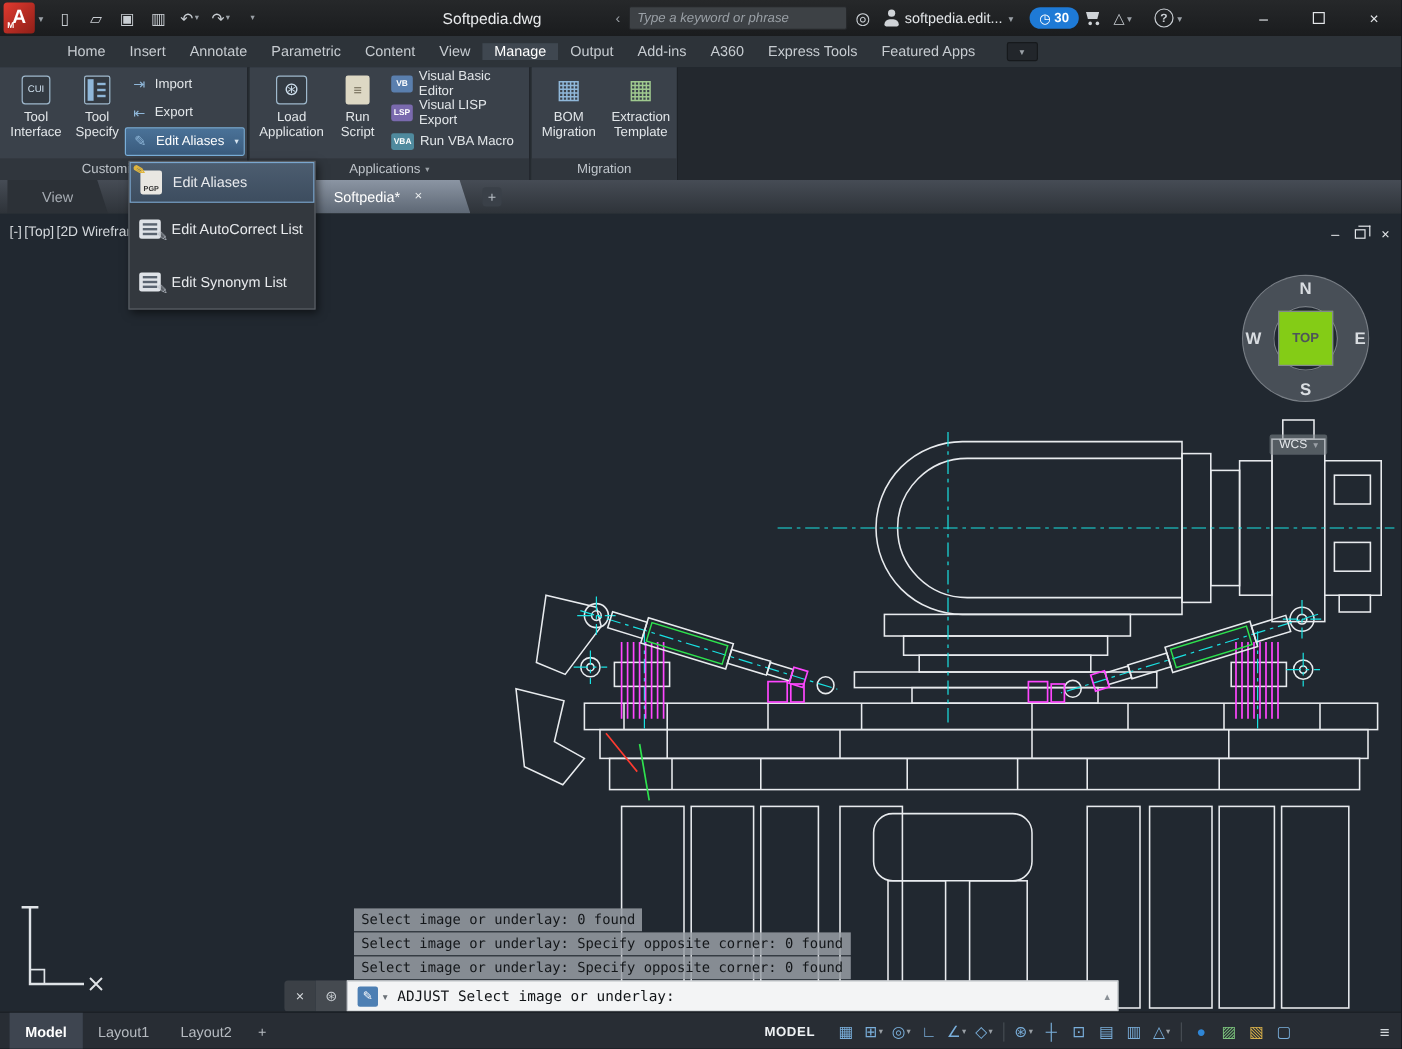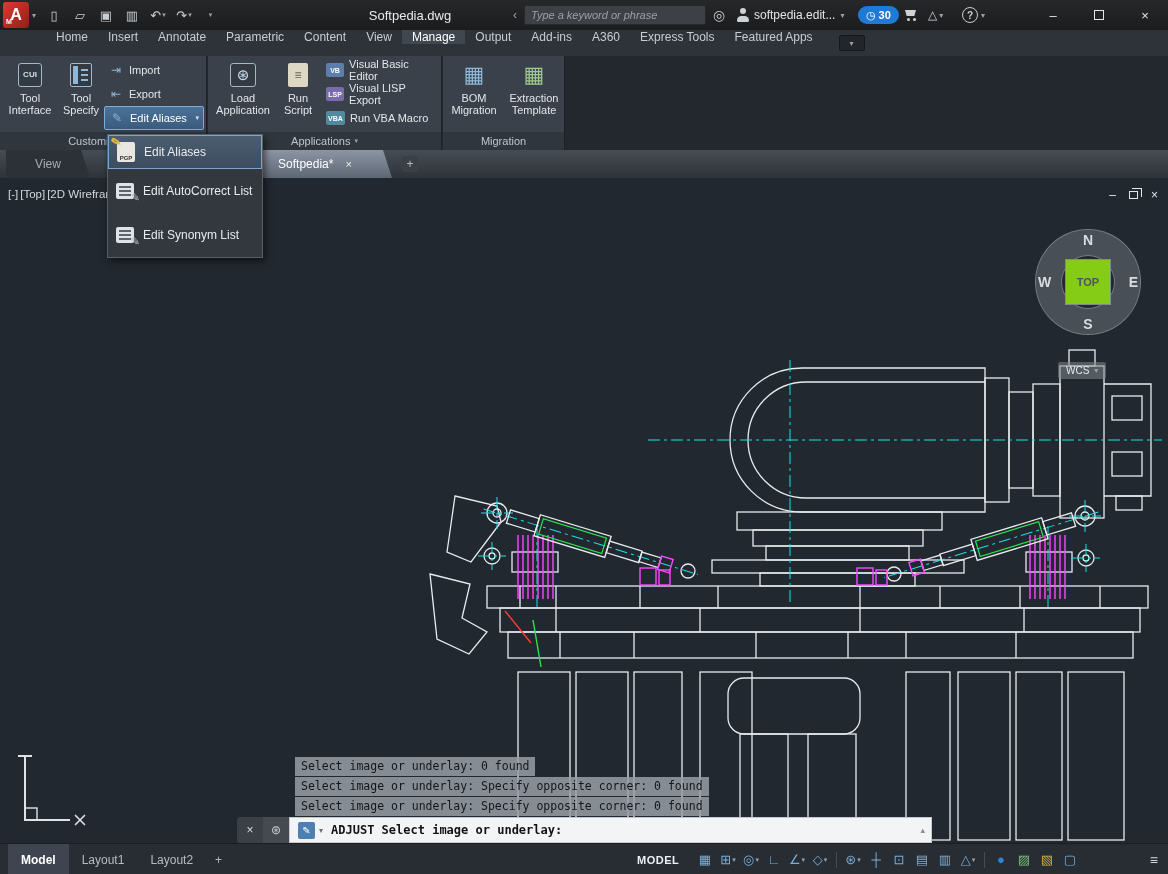--- a/index.html
+++ b/index.html
@@ -31,38 +31,38 @@
 .cart::before{content:"";position:absolute;top:1px;left:1px;width:11px;height:6px;background:#cfd3d7;clip-path:polygon(0 0,100% 0,85% 100%,15% 100%)}
 .cart::after{content:"";position:absolute;bottom:0;left:3px;width:3px;height:3px;border-radius:50%;background:#cfd3d7;box-shadow:6px 0 0 #cfd3d7}
 .exchange{position:absolute;left:928px;top:0;height:30px;display:flex;align-items:center;gap:2px;color:#c9ced3;font-size:12px}
 .help{position:absolute;left:962px;top:0;height:30px;display:flex;align-items:center;gap:3px}
 .help-circle{width:16px;height:16px;border:1.5px solid #c9ced3;border-radius:50%;display:flex;align-items:center;justify-content:center;font-size:10px;color:#c9ced3;font-weight:bold}
 .winbtns{position:absolute;right:0;top:0;height:30px;display:flex}
 .winbtn{width:46px;height:30px;display:flex;align-items:center;justify-content:center;color:#e4e7ea;font-size:13px}
 .win-max-box{width:10px;height:10px;border:1.3px solid #e4e7ea}
 
 
-.ribbon-tabs{position:absolute;left:0;top:30px;width:100%;height:26px;background:#2d3339;display:flex;align-items:flex-start;padding-left:46px;color:#c7ccd1;font-size:12px;z-index:40}
+.ribbon-tabs{position:absolute;left:0;top:30px;width:100%;height:26px;background:#2d3339;display:flex;align-items:center;padding-left:46px;color:#c7ccd1;font-size:12px;z-index:40}
 .rtab{padding:0 10px;display:flex;align-items:center}
 .rtab.active{background:#3f4750;color:#fff}
 .ribbon-opts{margin-left:16px;align-self:center;width:26px;height:16px;background:#22262b;border:1px solid #16191c;border-radius:2px;display:flex;align-items:center;justify-content:center;font-size:8px;color:#9aa0a6}
 
 
 .ribbon-body{position:absolute;left:0;top:56px;width:100%;height:94px;background:#23282e;z-index:40}
 .panel{position:absolute;top:0;height:94px;background:#3a414a;border-right:1px solid #1d2126}
 .ptitle{position:absolute;left:0;right:0;bottom:0;height:18px;background:#30363d;color:#bfc5cb;font-size:11px;display:flex;align-items:center;justify-content:center;gap:4px;overflow:hidden;white-space:nowrap}
 .pt-caret{font-size:7px;color:#9aa0a6}
 .p1{left:0;width:207px}.p2{left:208px;width:234px}.p3{left:443px;width:122px}
 .bigbtn{position:absolute;top:2px;height:72px;display:flex;flex-direction:column;align-items:center;color:#e2e6e9;font-size:11px;line-height:12px;text-align:center;padding-top:3px;gap:3px}
 .bico{height:28px;display:flex;align-items:center;justify-content:center}
 .smallbtn{position:absolute;height:24px;display:flex;align-items:center;gap:5px;color:#e2e6e9;font-size:11px;padding:0 4px}
 .smallbtn .si{width:16px;text-align:center;font-size:12px;color:#8fb7d9}
 .smallbtn.hl{background:linear-gradient(#4a7298,#3a5b7d);border:1px solid #79aed9;border-radius:2px;color:#fff}
 .smallbtn.hl .cdn{margin-left:auto;font-size:7px;color:#d6e4f0}
-.cui-icon{width:24px;height:24px;border:1.5px solid #9fb9cd;border-radius:3px;color:#cfe0ee;font-size:8px;font-weight:bold;display:flex;align-items:center;justify-content:center;background:#333a42}
+.cui-icon{width:24px;height:24px;border:1.5px solid #9fb9cd;border-radius:3px;color:#cfe0ee;font-size:8px;font-weight:normal;display:flex;align-items:center;justify-content:center;background:#333a42}
 .tp-icon{width:22px;height:24px;border:1.5px solid #9fb9cd;border-radius:2px;position:relative;background:#333a42}
 .tp-icon::before{content:"";position:absolute;left:2px;top:2px;bottom:2px;width:5px;background:#8fb7d9}
 .tp-icon::after{content:"";position:absolute;left:10px;top:5px;right:3px;height:2px;background:#8fb7d9;box-shadow:0 5px 0 #8fb7d9,0 10px 0 #8fb7d9}
 .la-icon{width:26px;height:24px;border:1.5px solid #9fb9cd;border-radius:3px;display:flex;align-items:center;justify-content:center;color:#cfe0ee;font-size:15px;background:#333a42}
 .rs-icon{width:20px;height:24px;background:#ddd8c4;border-radius:2px;display:flex;align-items:center;justify-content:center;color:#6b6450;font-size:12px;font-weight:bold}
 .tbl-icon{font-size:22px}
 .tbl-blue{color:#8fb7d9}.tbl-green{color:#9fc98f}
 .chip{width:19px;height:14px;border-radius:2px;color:#fff;font-size:7px;font-weight:bold;display:flex;align-items:center;justify-content:center}
 .chip-vb{background:#5a7fae}.chip-lsp{background:#7a6aae}.chip-vba{background:#4f8a9e}
 .gold{color:#e0b63e}
@@ -104,21 +104,21 @@
 
 
 .hline{position:absolute;left:295px;z-index:20;background:rgba(152,157,165,.85);color:#14171a;font-family:"DejaVu Sans Mono",monospace;font-size:11.5px;height:19px;line-height:19px;padding:0 6px;white-space:pre}
 .h1{top:579px}.h2{top:599px}.h3{top:619px}
 .cmdbar{position:absolute;left:237px;top:639px;width:695px;height:26px;z-index:21;display:flex}
 .cmd-grip{width:26px;background:#3b4046;border-radius:3px 0 0 3px;display:flex;align-items:center;justify-content:center;color:#d6dadd;font-size:12px}
 .cmd-wrench{width:26px;background:#454a50;display:flex;align-items:center;justify-content:center;color:#c9ced3;font-size:12px}
 .cmd-white{flex:1;background:#f3f4f5;border:1px solid #c6cace;display:flex;align-items:center;gap:4px;padding:0 8px;position:relative}
 .cmd-icon{width:17px;height:17px;background:#4d7fb3;border-radius:2px;color:#fff;font-size:10px;display:flex;align-items:center;justify-content:center}
 .cmd-caret{font-size:8px;color:#6a7076}
-.cmd-text{font-family:"DejaVu Sans Mono",monospace;font-size:12px;font-weight:bold;color:#111417;margin-left:4px}
+.cmd-text{font-family:"DejaVu Sans Mono",monospace;font-size:12px;font-weight:normal;color:#111417;margin-left:4px}
 .cmd-up{position:absolute;right:6px;top:7px;font-size:9px;color:#8a9096}
 
 
 .statusbar{position:absolute;left:0;top:843px;width:100%;height:31px;background:#282d34;border-top:1px solid #1a1e23;color:#b6bbc1;font-size:12px;z-index:40}
 .ltabs{position:absolute;left:8px;top:0;height:31px;display:flex;align-items:center}
 .ltab{padding:0 13px;height:31px;display:flex;align-items:center}
 .ltab.active{background:#3e4550;color:#fff;font-weight:bold}
 .lplus{padding:0 9px}
 .space-btn{position:absolute;left:637px;top:0;height:31px;display:flex;align-items:center;color:#eef1f3;font-size:11px;font-weight:bold;letter-spacing:.5px}
 .sicons{position:absolute;left:694px;top:0;height:31px;display:flex;align-items:center;gap:1px}

